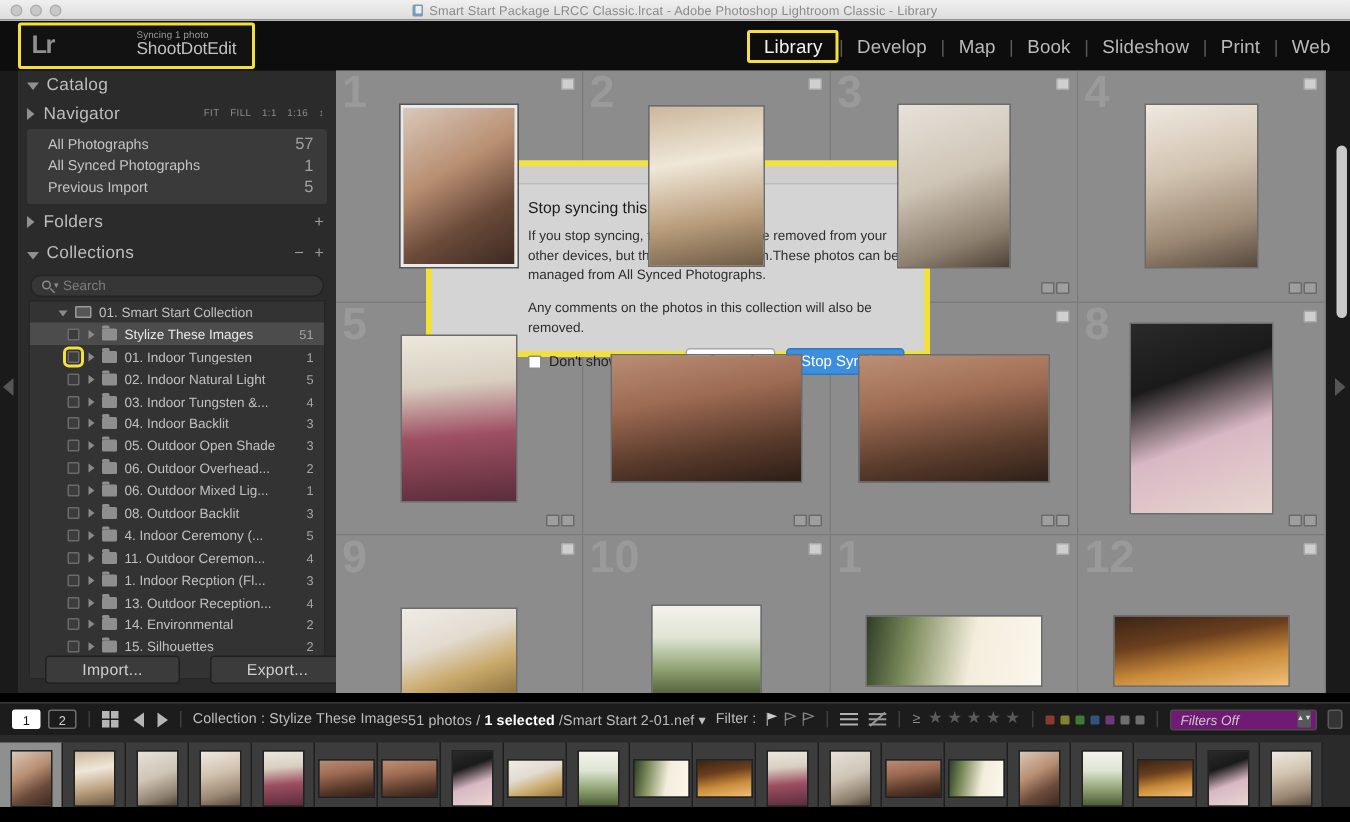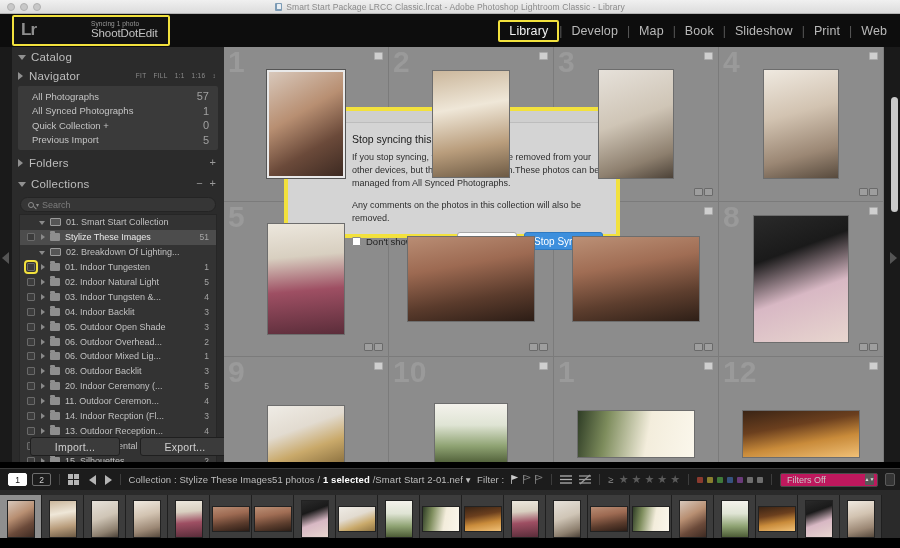--- a/index.html
+++ b/index.html
@@ -133,21 +133,21 @@
             border: 1.2px solid #9b9b9b; border-radius: 1px; background: #555; }
   .folderico { width: 10px; height: 8px; margin-left: 5px; flex: none;
             background: #8e8e8e; border-radius: 1px 1px 1px 1px; position: relative; }
   .folderico::before { content: ""; position: absolute; left: 0; top: -2px;
             width: 5px; height: 2px; background: #8e8e8e; border-radius: 1px 1px 0 0; }
   .coll-label { margin-left: 5px; white-space: nowrap; overflow: hidden;
                 text-overflow: ellipsis; }
   .coll-count { margin-left: auto; font-size: 8.5px; color: #a5a5a5; padding-left: 6px; }
 
   .indent-0 { padding-left: 0; }
-  .indent-1 { padding-left: 2px; }
+  .indent-1 { padding-left: 20px; }
 
   .btn-row { position: absolute; left: 18px; bottom: 6px; width: 200px;
              display: flex; gap: 20px; }
   .lrbtn { flex: 1; height: 19px; background: #3b3b3b;
            border: 1px solid #1f1f1f; border-radius: 3px;
            color: #cfcfcf; font-size: 10.5px; display: flex;
            align-items: center; justify-content: center; letter-spacing: .2px; }
 
   
   .grid-area {
@@ -218,23 +218,23 @@
   .arrow-l, .arrow-r { width: 0; height: 0; border-top: 5px solid transparent;
              border-bottom: 5px solid transparent; }
   .arrow-l { border-right: 7px solid #b5b5b5; }
   .arrow-r { border-left: 7px solid #b5b5b5; }
   .tb-text { color: #bdbdbd; font-size: 9.5px; letter-spacing: .1px; }
   .tb-text b { color: #ffffff; font-weight: 700; }
   .flag { width: 8px; height: 9px; }
   .star { color: #5a5a5a; font-size: 11px; line-height: 1; }
   .colorchip { width: 6px; height: 6px; border-radius: 1px; }
   .filter-select {
-    width: 98px; height: 14px; background: #be185d; border: 1px solid #4a4a4a;
+    width: 98px; height: 14px; background: #701a75; border: 1px solid #4a4a4a;
     border-radius: 2px; display: flex; align-items: center;
-    padding: 0 3px 0 6px; font-size: 9px; color: #c8c8c8;
+    padding: 0 3px 0 6px; font-size: 9px; color: #c8c8c8; font-style: italic;
   }
   .fsel-arrow { margin-left: auto; width: 9px; height: 11px; background: #585858;
                 border-radius: 1px; display: flex; align-items: center;
                 justify-content: center; font-size: 5px; color: #ddd; line-height: 1; }
   .lockbtn { width: 10px; height: 13px; border: 1px solid #5a5a5a; border-radius: 2px;
              background: #343434; margin-left: 7px; margin-right: 5px; }
 
   
   .filmstrip {
     position: absolute; left: 0; top: 490px; width: 900px; height: 58px;
@@ -316,24 +316,20 @@
     <div class="catalog-box" id="catalog-rows">
         <div class="cat-row">
           <span>All Photographs</span>
           <span class="count">57</span>
         </div>
         <div class="cat-row">
           <span>All Synced Photographs</span>
           <span class="count">1</span>
         </div>
         <div class="cat-row">
-          <span>Quick Collection  +</span>
-          <span class="count">0</span>
-        </div>
-        <div class="cat-row">
           <span>Previous Import</span>
           <span class="count">5</span>
         </div>
       </div>
 
     <div class="panel-head" style="margin-top:3px">
       <span class="tri"></span>
       <span class="ptitle">Folders</span>
       <span class="phead-actions">
         <span>+</span>
@@ -363,27 +359,20 @@
           <span class="coll-label">01. Smart Start Collection</span>
           <span class="coll-count"></span>
         </div>
         <div class="coll-row indent-1 selected">
           <span class="cbox"></span>
           <span class="disc"></span>
           <span class="folderico"></span>
           <span class="coll-label">Stylize These Images</span>
           <span class="coll-count">51</span>
         </div>
-        <div class="coll-row indent-0">
-          <span class="cbox none"></span>
-          <span class="disc open"></span>
-          <span class="setico"></span>
-          <span class="coll-label">02. Breakdown Of Lighting...</span>
-          <span class="coll-count"></span>
-        </div>
         <div class="coll-row indent-1">
           <span class="cbox hl"></span>
           <span class="disc"></span>
           <span class="folderico"></span>
           <span class="coll-label">01. Indoor Tungesten</span>
           <span class="coll-count">1</span>
         </div>
         <div class="coll-row indent-1">
           <span class="cbox"></span>
           <span class="disc"></span>
@@ -430,35 +419,35 @@
           <span class="cbox"></span>
           <span class="disc"></span>
           <span class="folderico"></span>
           <span class="coll-label">08. Outdoor Backlit</span>
           <span class="coll-count">3</span>
         </div>
         <div class="coll-row indent-1">
           <span class="cbox"></span>
           <span class="disc"></span>
           <span class="folderico"></span>
-          <span class="coll-label">20. Indoor Ceremony (...</span>
+          <span class="coll-label">4. Indoor Ceremony (...</span>
           <span class="coll-count">5</span>
         </div>
         <div class="coll-row indent-1">
           <span class="cbox"></span>
           <span class="disc"></span>
           <span class="folderico"></span>
           <span class="coll-label">11. Outdoor Ceremon...</span>
           <span class="coll-count">4</span>
         </div>
         <div class="coll-row indent-1">
           <span class="cbox"></span>
           <span class="disc"></span>
           <span class="folderico"></span>
-          <span class="coll-label">14. Indoor Recption (Fl...</span>
+          <span class="coll-label">1. Indoor Recption (Fl...</span>
           <span class="coll-count">3</span>
         </div>
         <div class="coll-row indent-1">
           <span class="cbox"></span>
           <span class="disc"></span>
           <span class="folderico"></span>
           <span class="coll-label">13. Outdoor Reception...</span>
           <span class="coll-count">4</span>
         </div>
         <div class="coll-row indent-1">

